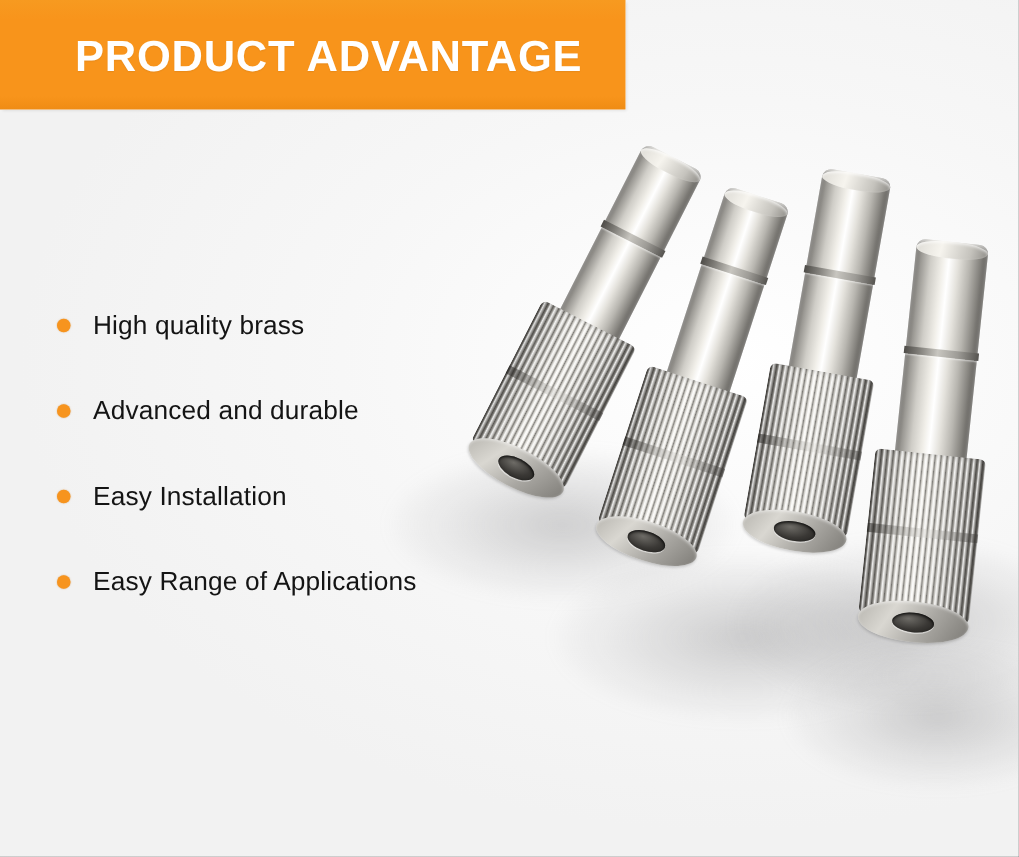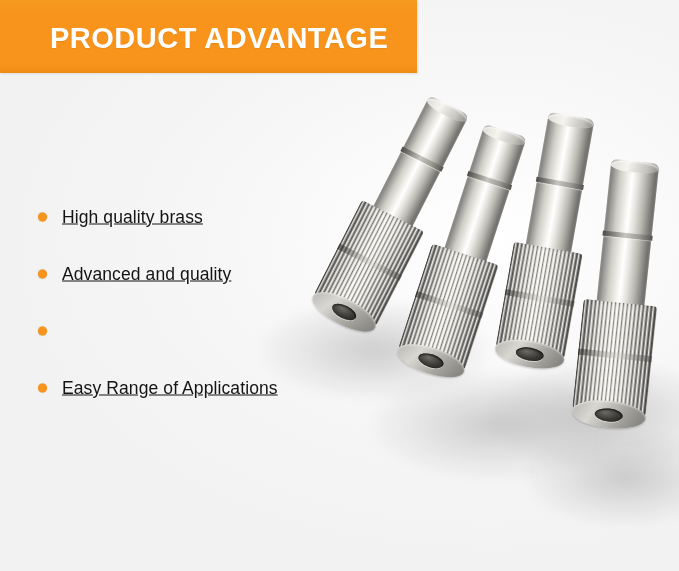--- a/index.html
+++ b/index.html
@@ -73,21 +73,20 @@
   }
   .bullet-text {
     position: absolute;
     left: 62px;
     top: 50%;
     transform: translateY(-50%);
     font-size: 17.5px;
     color: #141414;
     white-space: nowrap;
     letter-spacing: 0.1px;
-    text-decoration: underline;
   }
 
   
   .photo {
     position: absolute;
     left: 270px;
     top: 70px;
     width: 409px;
     height: 440px;
   }
@@ -263,25 +262,26 @@
 
   <div class="bullets">
 
     <div class="bullet-row">
       <span class="bullet-dot"></span>
       <span class="bullet-text">High quality brass</span>
     </div>
 
     <div class="bullet-row">
       <span class="bullet-dot"></span>
-      <span class="bullet-text">Advanced and quality</span>
-    </div>
-
-    <div class="bullet-row">
-      <span class="bullet-dot"></span>
+      <span class="bullet-text">Advanced and durable</span>
+    </div>
+
+    <div class="bullet-row">
+      <span class="bullet-dot"></span>
+      <span class="bullet-text">Easy Installation</span>
     </div>
 
     <div class="bullet-row">
       <span class="bullet-dot"></span>
       <span class="bullet-text">Easy Range of Applications</span>
     </div>
 
 
   </div>
 

